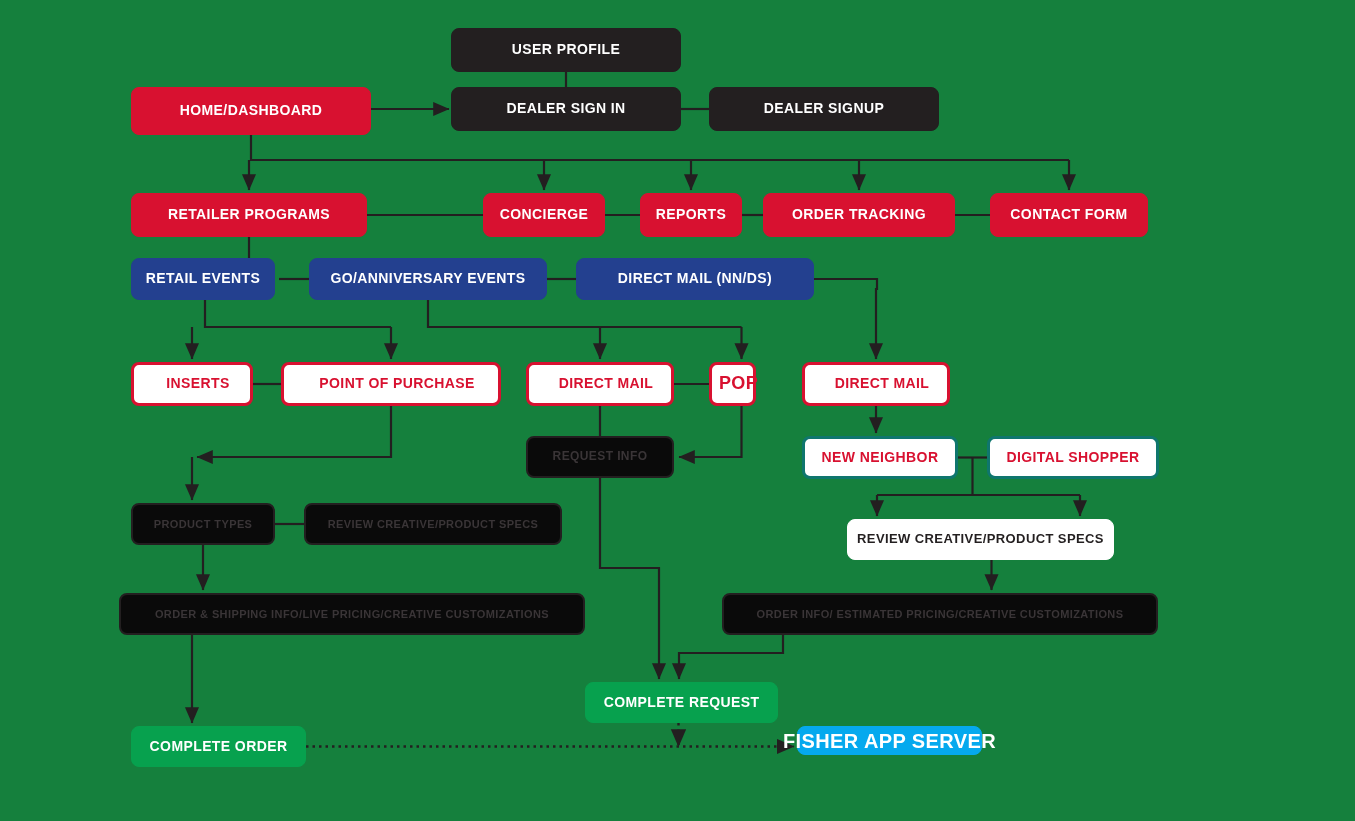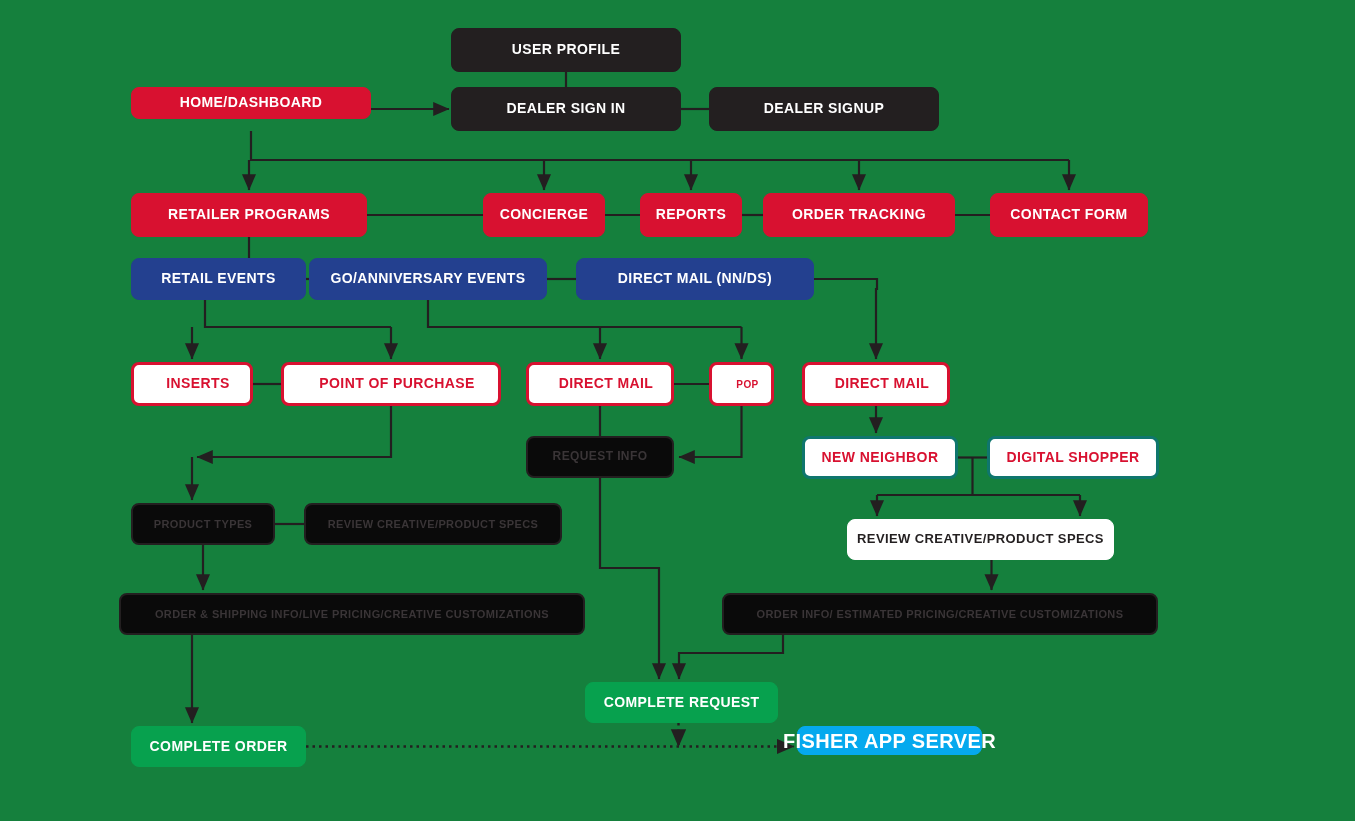--- a/index.html
+++ b/index.html
@@ -90,35 +90,35 @@
         <path d="M 192 635 L 192 723" marker-end="url(#ah)"></path>
         <path d="M 600 478 L 600 568 L 659 568 L 659 679" marker-end="url(#ah)"></path>
         <path d="M 783 635 L 783 653 L 679 653 L 679 679" marker-end="url(#ah)"></path>
         <path d="M 678.5 723 L 678.5 746.5" stroke-dasharray="2.5 4" stroke-width="2.4" marker-end="url(#ahd)"></path>
         <path d="M 306 746.5 L 794 746.5" stroke-dasharray="2.5 4" stroke-width="2.4" marker-end="url(#ahd)"></path>
       </g>
   </svg>
 
   <div id="node-layer">
       <div class="node s-dark" style="left: 451px; top: 28px; width: 230px; height: 44px; font-size: 14px;">USER PROFILE</div>
-      <div class="node s-red" style="left: 131px; top: 87px; width: 240px; height: 32px; font-size: 14px;">HOME/DASHBOARD</div>
+      <div class="node s-red" style="left: 131px; top: 87px; width: 240px; height: 48px; font-size: 14px;">HOME/DASHBOARD</div>
       <div class="node s-dark" style="left: 451px; top: 87px; width: 230px; height: 44px; font-size: 14px;">DEALER SIGN IN</div>
       <div class="node s-dark" style="left: 709px; top: 87px; width: 230px; height: 44px; font-size: 14px;">DEALER SIGNUP</div>
       <div class="node s-red" style="left: 131px; top: 193px; width: 236px; height: 44px; font-size: 14px;">RETAILER PROGRAMS</div>
       <div class="node s-red" style="left: 483px; top: 193px; width: 122px; height: 44px; font-size: 14px; text-align: center;">CONCIERGE</div>
       <div class="node s-red" style="left: 640px; top: 193px; width: 102px; height: 44px; font-size: 14px;">REPORTS</div>
       <div class="node s-red" style="left: 763px; top: 193px; width: 192px; height: 44px; font-size: 14px;">ORDER TRACKING</div>
       <div class="node s-red" style="left: 990px; top: 193px; width: 158px; height: 44px; font-size: 14px;">CONTACT FORM</div>
-      <div class="node s-blue" style="left: 131px; top: 258px; width: 175px; height: 42px; font-size: 14px;">RETAIL EVENTS</div>
+      <div class="node s-blue" style="left: 131px; top: 258px; width: 144px; height: 42px; font-size: 14px;">RETAIL EVENTS</div>
       <div class="node s-blue" style="left: 309px; top: 258px; width: 238px; height: 42px; font-size: 14px;">GO/ANNIVERSARY EVENTS</div>
       <div class="node s-blue" style="left: 576px; top: 258px; width: 238px; height: 42px; font-size: 14px;">DIRECT MAIL (NN/DS)</div>
       <div class="node s-red-outline" style="left: 131px; top: 362px; width: 122px; height: 44px; font-size: 14px;">INSERTS</div>
       <div class="node s-red-outline" style="left: 281px; top: 362px; width: 220px; height: 44px; font-size: 14px;">POINT OF PURCHASE</div>
       <div class="node s-red-outline" style="left: 526px; top: 362px; width: 148px; height: 44px; font-size: 14px;">DIRECT MAIL</div>
-      <div class="node s-red-outline" style="left: 709px; top: 362px; width: 65px; height: 44px; font-size: 10px;">POP</div>
+      <div class="node s-red-outline" style="left: 709px; top: 362px; width: 47px; height: 44px; font-size: 18px;">POP</div>
       <div class="node s-red-outline" style="left: 802px; top: 362px; width: 148px; height: 44px; font-size: 14px;">DIRECT MAIL</div>
       <div class="node s-ghost" style="left: 526px; top: 436px; width: 148px; height: 42px; font-size: 12px;">REQUEST INFO</div>
       <div class="node s-cyan-outline" style="left: 802px; top: 436px; width: 156px; height: 43px; font-size: 14px;">NEW NEIGHBOR</div>
       <div class="node s-cyan-outline" style="left: 987px; top: 436px; width: 172px; height: 43px; font-size: 14px;">DIGITAL SHOPPER</div>
       <div class="node s-ghost" style="left: 131px; top: 503px; width: 144px; height: 42px; font-size: 11px;">PRODUCT TYPES</div>
       <div class="node s-ghost" style="left: 304px; top: 503px; width: 258px; height: 42px; font-size: 11px;">REVIEW CREATIVE/PRODUCT SPECS</div>
       <div class="node s-white" style="left: 847px; top: 519px; width: 267px; height: 41px; font-size: 13px;">REVIEW CREATIVE/PRODUCT SPECS</div>
       <div class="node s-ghost" style="left: 119px; top: 593px; width: 466px; height: 42px; font-size: 11px;">ORDER &amp; SHIPPING INFO/LIVE PRICING/CREATIVE CUSTOMIZATIONS</div>
       <div class="node s-ghost" style="left: 722px; top: 593px; width: 436px; height: 42px; font-size: 11px;">ORDER INFO/ ESTIMATED PRICING/CREATIVE CUSTOMIZATIONS</div>
       <div class="node s-green" style="left: 585px; top: 682px; width: 193px; height: 41px; font-size: 14px;">COMPLETE REQUEST</div>

